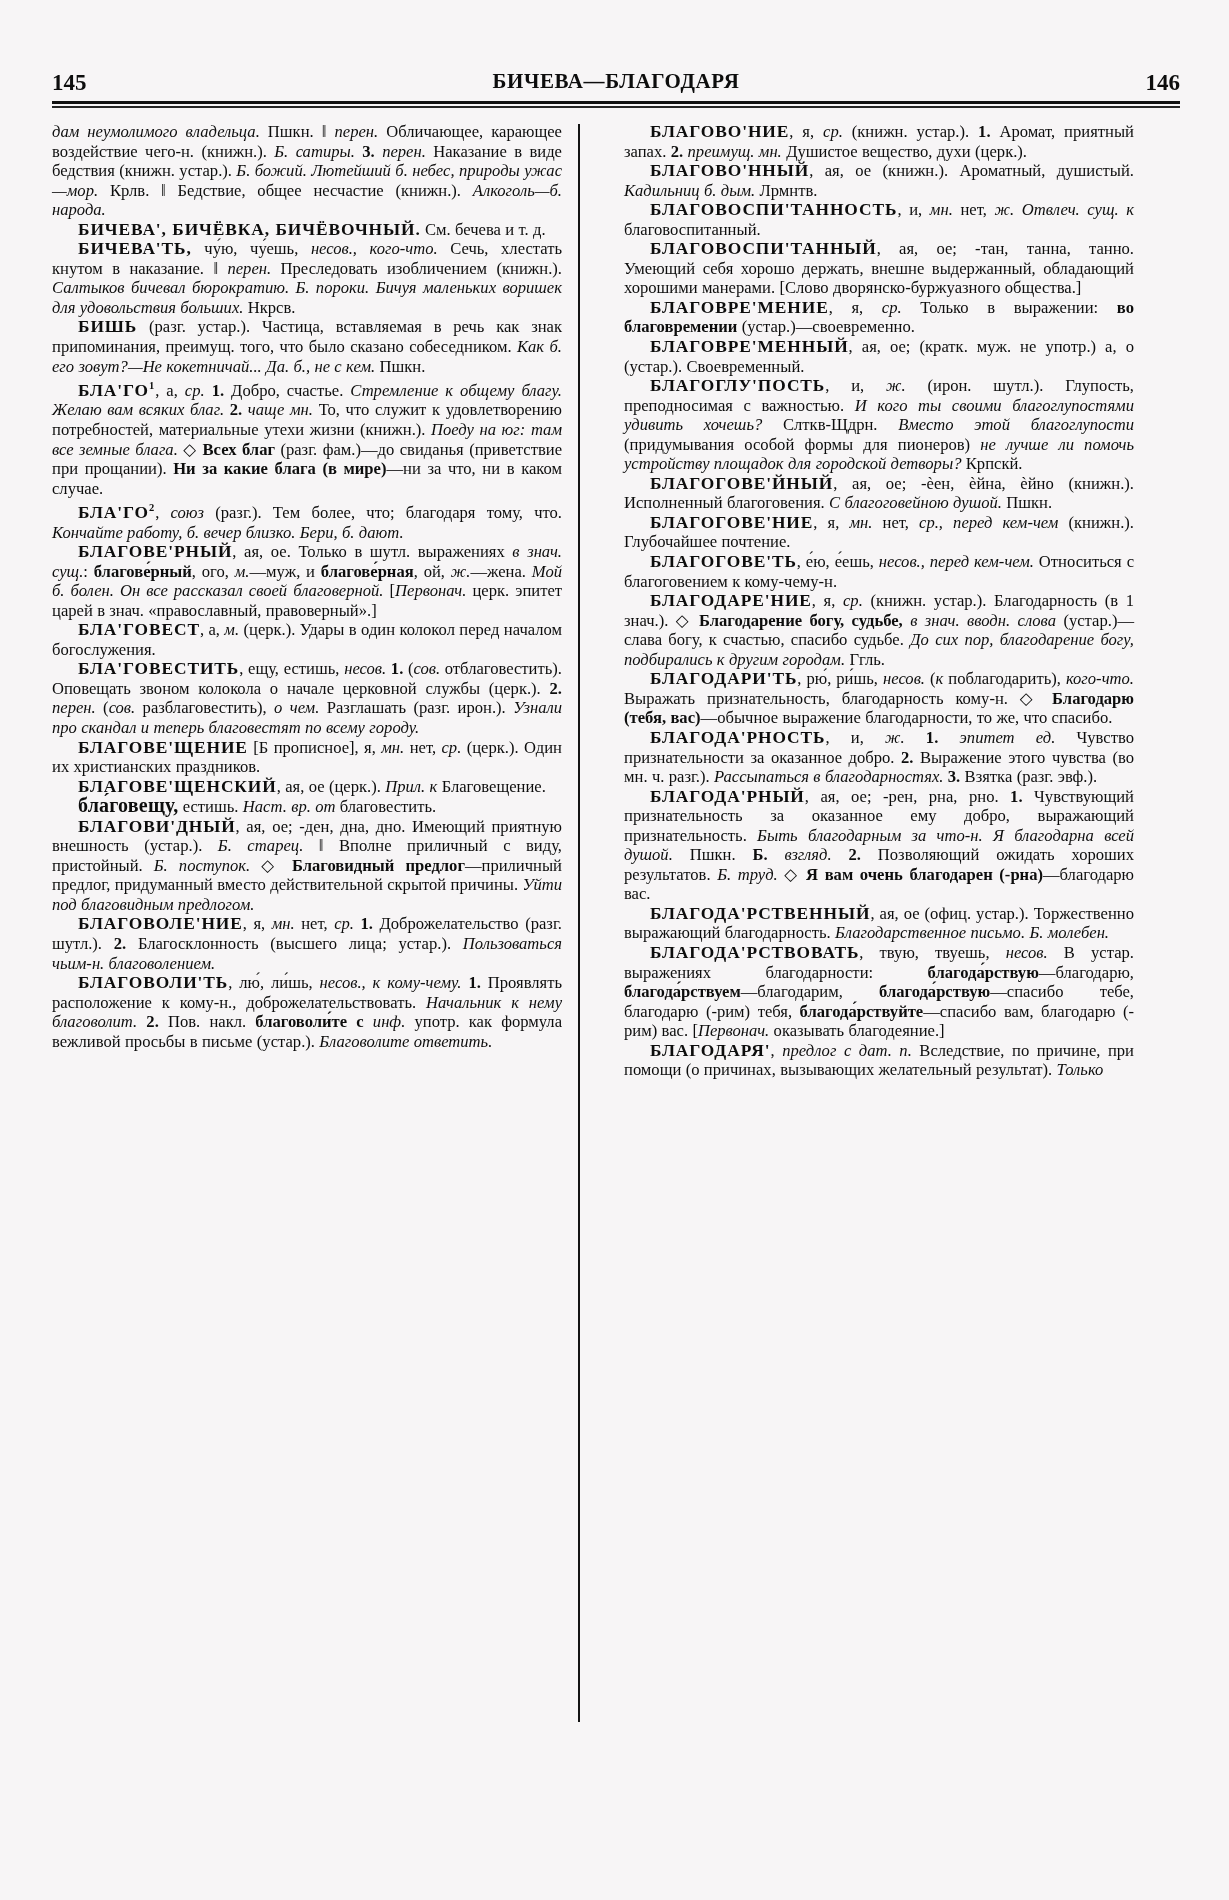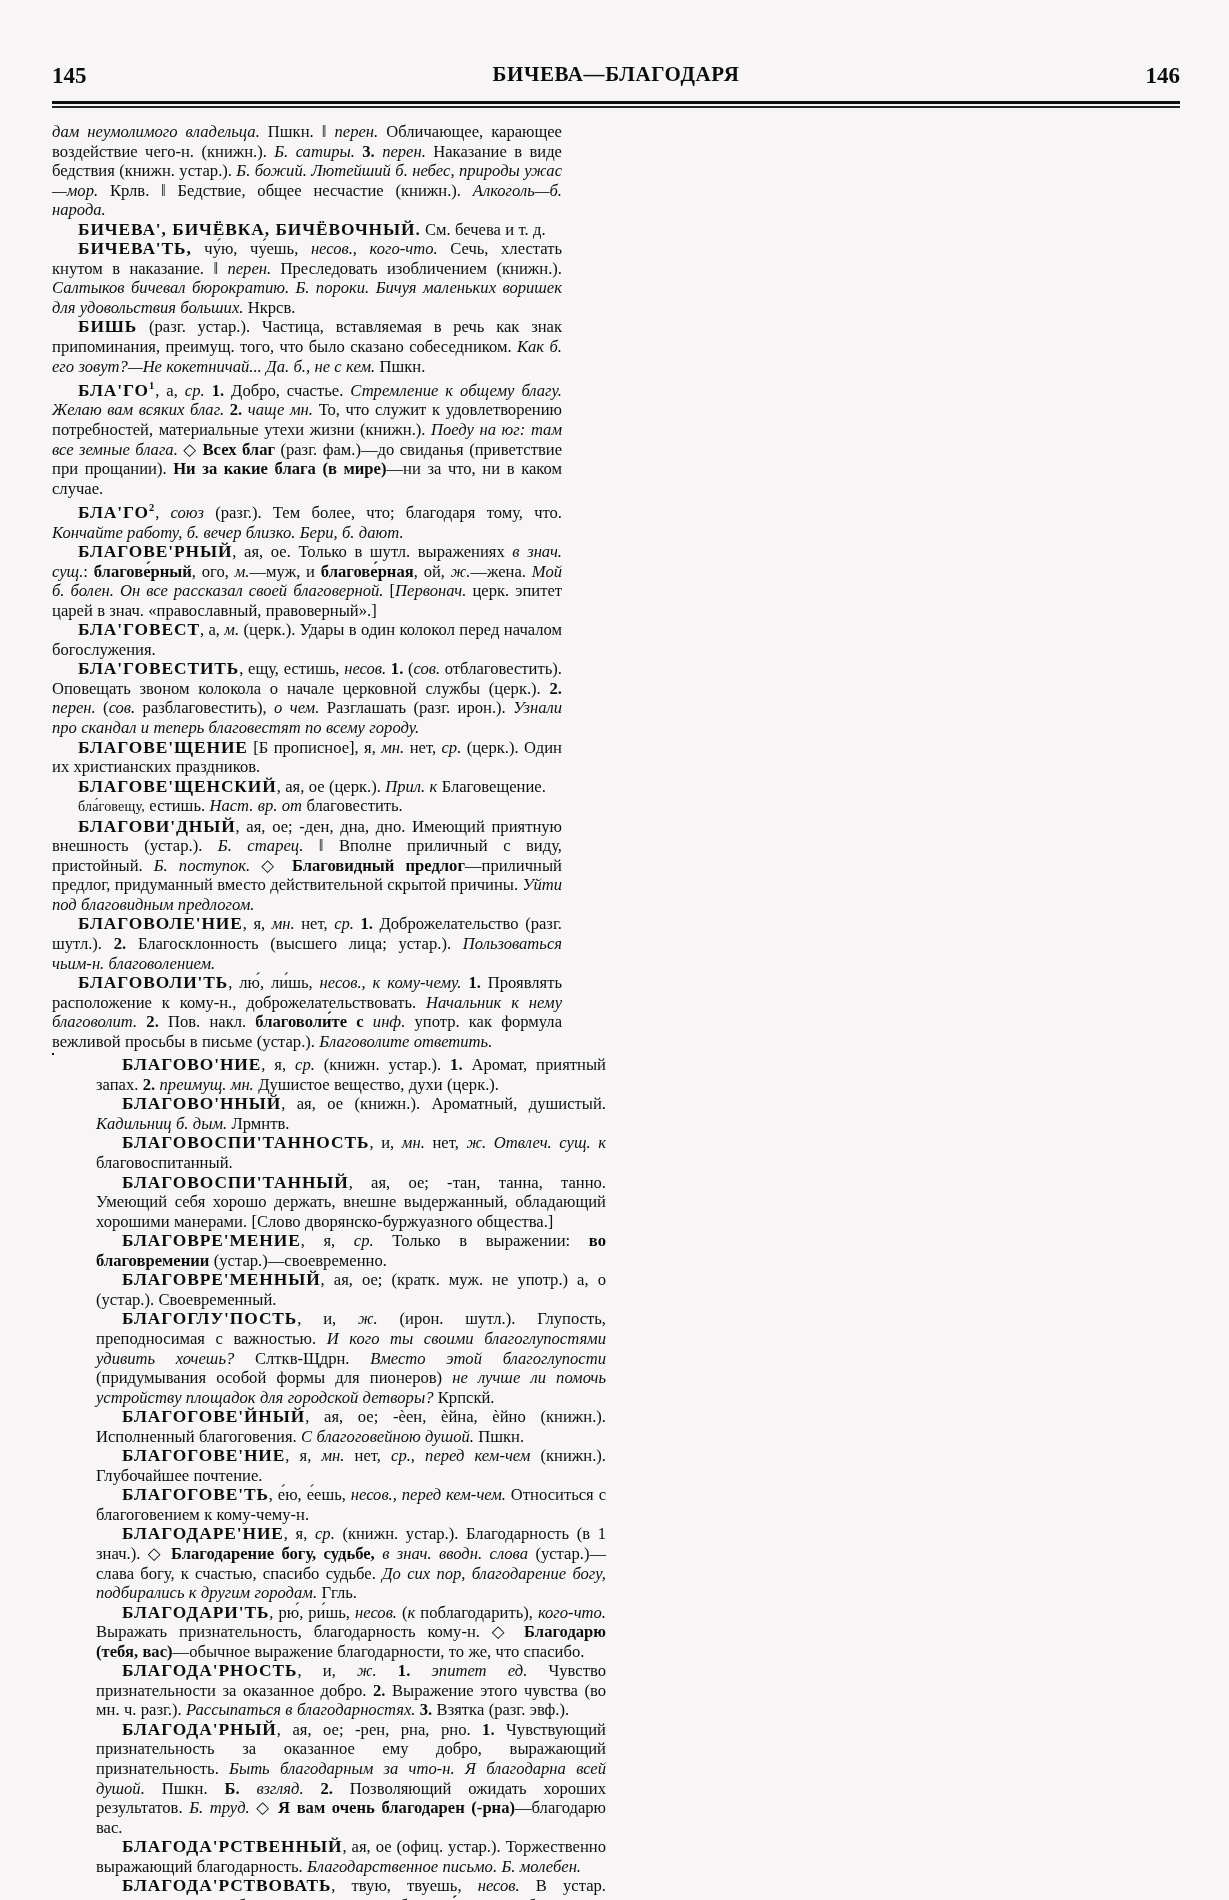--- a/index.html
+++ b/index.html
@@ -21,21 +21,21 @@
     left: 0; top: 0;
     width: 1229px;
     height: 1900px;
     background: #f7f5f6;
   }
 
   
   .running-head {
     position: absolute;
     left: 52px;
-    top: 53px;
+    top: 60px;
     width: 1128px;
     height: 34px;
     display: flex;
     align-items: flex-end;
     justify-content: flex-end;
   }
   .folio {
     font-weight: bold;
     font-size: 23px;
     letter-spacing: 0px;
@@ -74,21 +74,20 @@
 
   
   .columns {
     position: absolute;
     left: 52px;
     top: 122px;
     width: 1130px;
     height: 1720px;
     display: flex;
     gap: 0;
-    flex-direction: column;
   }
   .col {
     width: 510px;
     font-size: 16.6px;
     line-height: 19.55px;
     text-align: justify;
     text-justify: inter-word;
     hyphens: manual;
     word-spacing: 0.2px;
   }
@@ -108,23 +107,23 @@
     margin: 0;
     padding: 0;
   }
   .entry.cont { text-indent: 0; }
   .hw {
     font-weight: bold;
     letter-spacing: 0.9px;
     font-size: 17.4px;
   }
   .hw.sm {
-    font-weight: normal;
+    font-weight: bold;
     letter-spacing: 0.2px;
-    font-size: 14px;
+    font-size: 20px;
   }
   i, .it { font-style: italic; }
   b, .bo { font-weight: bold; }
   sup { font-size: 10.5px; vertical-align: super; }
 </style>
 </head>
 <body>
 
 <div class="page">
 

